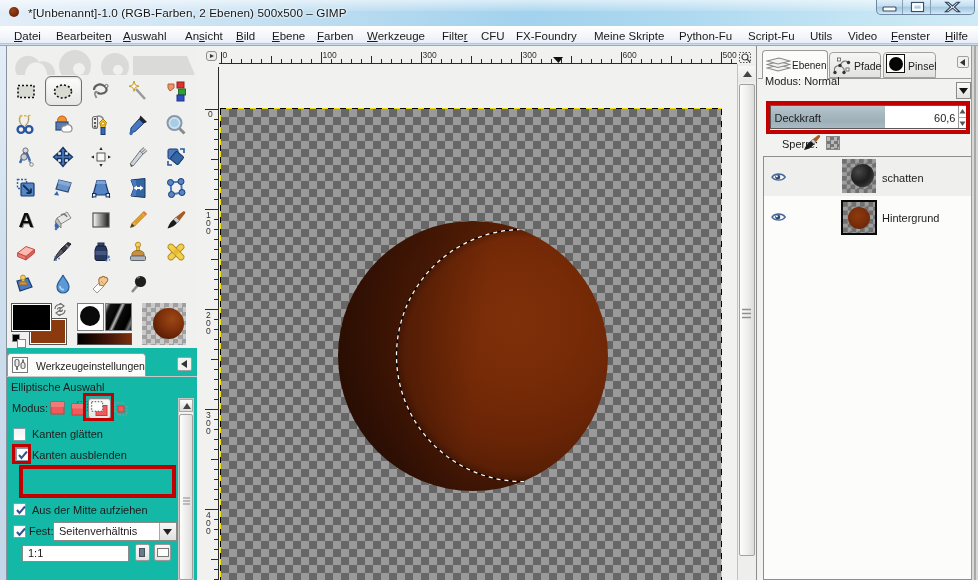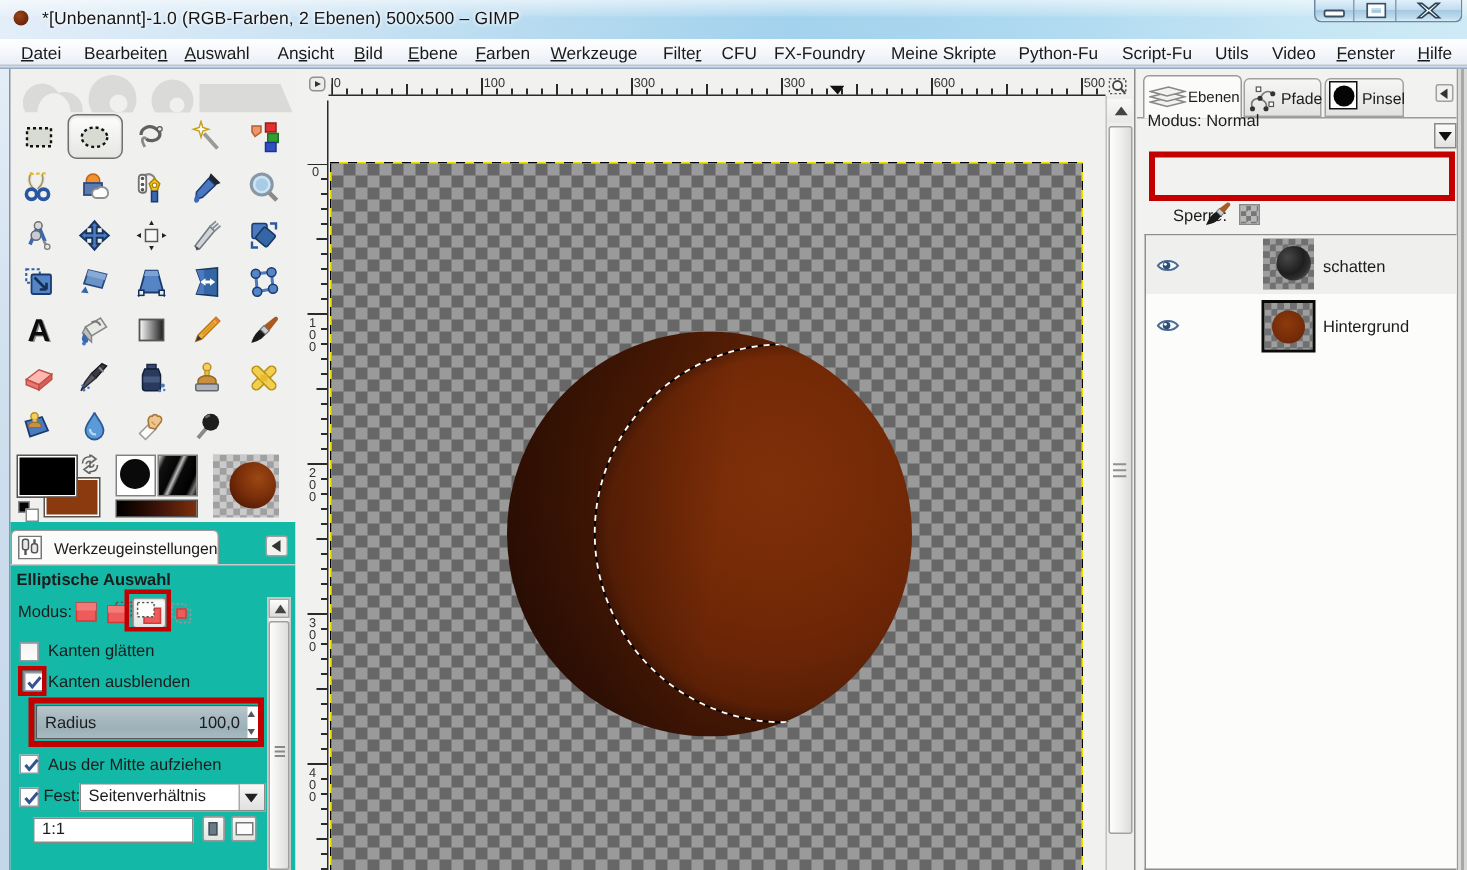--- a/index.html
+++ b/index.html
@@ -325,21 +325,21 @@
       <rect x="9" y="5.5" width="4" height="6" rx="1.5" fill="#e8e8e8" stroke="#555" stroke-width="1"></rect>
       <rect x="10.2" y="2.5" width="1.6" height="3" fill="#555"></rect>
     </svg>
  <div class="lbl" style="left:29px;top:12px;font-size:10.5px">Werkzeugeinstellungen</div>
  <div class="abs" style="left:170px;top:9px;width:15px;height:14px;border:1px solid #a0a09e;border-radius:2px;background:#f2f2f0"></div>
  <svg class="abs" style="left:174px;top:12px" width="7" height="8" viewBox="0 0 7 8">
       <path d="M6 0 L6 8 L0 4 Z" fill="#333"></path>
     </svg>
  <div class="abs" style="left:0;top:28px;width:190px;height:1px;background:#c8c8c6"></div>
 
- <div class="lbl" style="left:4px;top:33px;font-weight:bold">Elliptische Auswahl</div>
+ <div class="lbl" style="left:4px;top:33px;font-weight:normal">Elliptische Auswahl</div>
  <div class="lbl" style="left:5px;top:54px">Modus:</div>
  <svg class="abs" style="left:43px;top:53px" width="15" height="14" viewBox="0 0 15 14">
       <rect x="1" y="1" width="13" height="12" fill="#ef5a5a" stroke="#d03a3a" stroke-width="1"></rect>
       <rect x="1" y="1" width="13" height="5" fill="#f47a7a"></rect>
     </svg>
  <svg class="abs" style="left:64px;top:53px" width="17" height="15" viewBox="0 0 17 15">
       <rect x="6.5" y="0.5" width="10" height="9" fill="none" stroke="#555" stroke-width="1" stroke-dasharray="1.5 1.5"></rect>
       <rect x="1" y="3" width="12" height="11" fill="#ef5a5a" stroke="#d03a3a" stroke-width="1"></rect>
       <rect x="1" y="3" width="12" height="4.5" fill="#f47a7a"></rect>
     </svg>
@@ -359,29 +359,20 @@
  <div class="cb" style="left:6px;top:79.5px"></div>
  <div class="lbl" style="left:25px;top:80px">Kanten glätten</div>
 
  <div class="cb" style="left:8.5px;top:100px;background:#fdfdfd"></div>
  <svg class="abs" style="left:10px;top:101px" width="12" height="12" viewBox="0 0 12 12">
       <path d="M2 6 L4.5 9 L10 2.5" fill="none" stroke="#35548e" stroke-width="2"></path>
     </svg>
  <div class="redbox" style="left:4.5px;top:96px;width:19px;height:20px;border-width:3.5px"></div>
  <div class="lbl" style="left:25px;top:101px">Kanten ausblenden</div>
 
- <div class="slider" style="left:17px;top:122px;width:149px;height:23px">
-  <div class="sliderfill" style="width:140px"></div>
-  <div class="lbl" style="left:5px;top:5px;font-size:11px">Radius</div>
-  <div class="lbl" style="right:12px;top:5px;font-size:11px">100,0</div>
-  <svg class="abs" style="right:1px;top:2px" width="7" height="18" viewBox="0 0 7 18">
-        <path d="M3.5 1 L6 5 L1 5 Z" fill="#555"></path>
-        <path d="M3.5 17 L1 13 L6 13 Z" fill="#555"></path>
-      </svg>
- </div>
  <div class="redbox" style="left:12px;top:117px;width:157px;height:33px"></div>
 
  <div class="cb" style="left:6px;top:155px;background:#fdfdfd"></div>
  <svg class="abs" style="left:7.5px;top:156px" width="12" height="12" viewBox="0 0 12 12">
       <path d="M2 6 L4.5 9 L10 2.5" fill="none" stroke="#35548e" stroke-width="2"></path>
     </svg>
  <div class="lbl" style="left:25px;top:156px">Aus der Mitte aufziehen</div>
 
  <div class="cb" style="left:6px;top:176.5px;background:#fdfdfd"></div>
  <svg class="abs" style="left:7.5px;top:177.5px" width="12" height="12" viewBox="0 0 12 12">
@@ -521,20 +512,31 @@
  <svg class="abs" style="left:202px;top:13px" width="6" height="7" viewBox="0 0 6 7">
       <path d="M5 0 L5 7 L0 3.5 Z" fill="#333"></path>
     </svg>
 
  <div class="lbl" style="left:7px;top:29px">Modus: Normal</div>
  <div class="abs" style="left:197.5px;top:35.5px;width:15px;height:17px;border:1px solid #8a8a88;background:linear-gradient(180deg,#fbfbfa,#e2e2e0)"></div>
  <svg class="abs" style="left:201px;top:42px" width="9" height="6" viewBox="0 0 9 6">
       <path d="M0 0 L9 0 L4.5 6 Z" fill="#111"></path>
     </svg>
 
+ <div class="slider" style="left:11.5px;top:59px;width:197px;height:24px">
+  <div class="sliderfill" style="width:114px"></div>
+  <div class="lbl" style="left:4px;top:6px;font-size:11px">Deckkraft</div>
+  <div class="lbl" style="right:10px;top:6px;font-size:11px">60,6</div>
+  <div class="abs" style="right:7px;top:0;width:1px;height:100%;background:#999"></div>
+  <svg class="abs" style="right:0px;top:2px" width="7" height="19" viewBox="0 0 7 19">
+        <path d="M3.5 1 L6.5 5.5 L0.5 5.5 Z" fill="#555"></path>
+        <path d="M3.5 18 L0.5 13.5 L6.5 13.5 Z" fill="#555"></path>
+        <path d="M0 9.5 H7" stroke="#aaa" stroke-width="1"></path>
+      </svg>
+ </div>
  <div class="redbox" style="left:7.5px;top:55px;width:204.5px;height:32.5px"></div>
 
  <div class="lbl" style="left:24px;top:91.5px">Sperre:</div>
  <svg class="abs" style="left:45px;top:88px" width="18" height="17" viewBox="0 0 18 17">
       <path d="M1 16 C3 11 5 9 8 7 L11 10 C9 13 7 15 1 16" fill="#1a1a1a"></path>
       <path d="M8 7 L11 10 L13 8 L10 5 Z" fill="#c8ccd2" stroke="#70787f" stroke-width=".7"></path>
       <path d="M10 5 L13 8 L17 3 C17.8 1.8 16.2 0.4 15 1.2 Z" fill="#a85a20"></path>
     </svg>
  <div class="abs" style="left:68px;top:90px;width:14px;height:14px;border:1px solid #888;background:conic-gradient(#777 90deg,#b8b8b8 90deg 180deg,#777 180deg 270deg,#b8b8b8 270deg) 0 0/7px 7px"></div>
 

